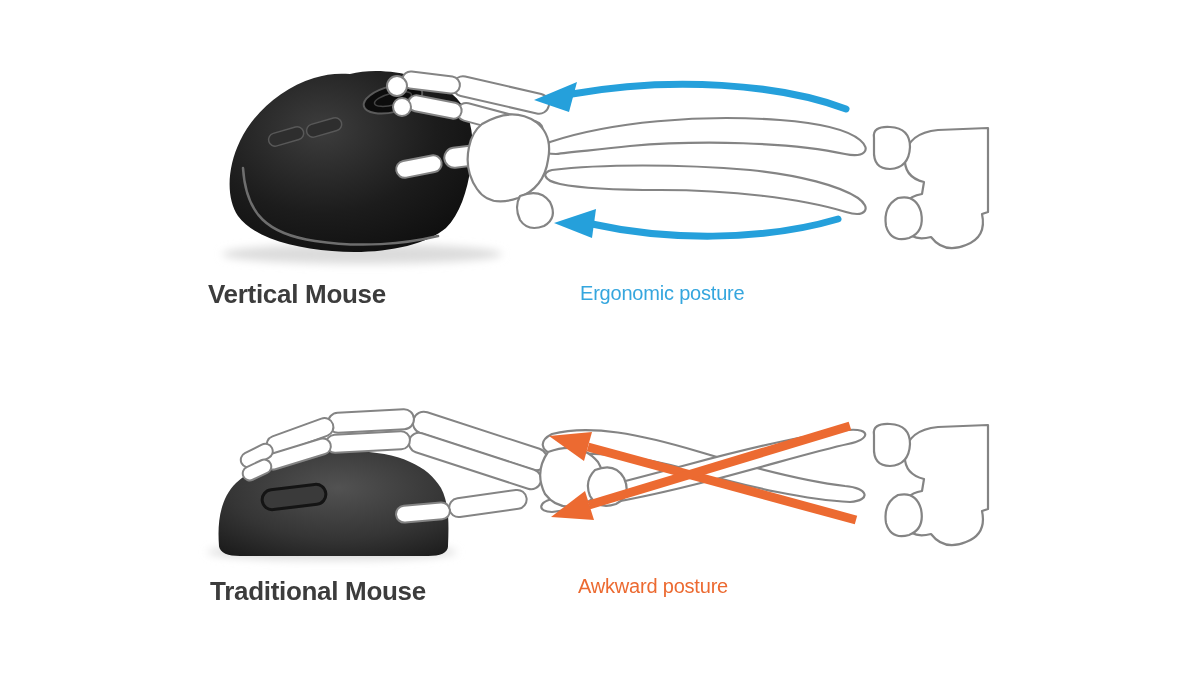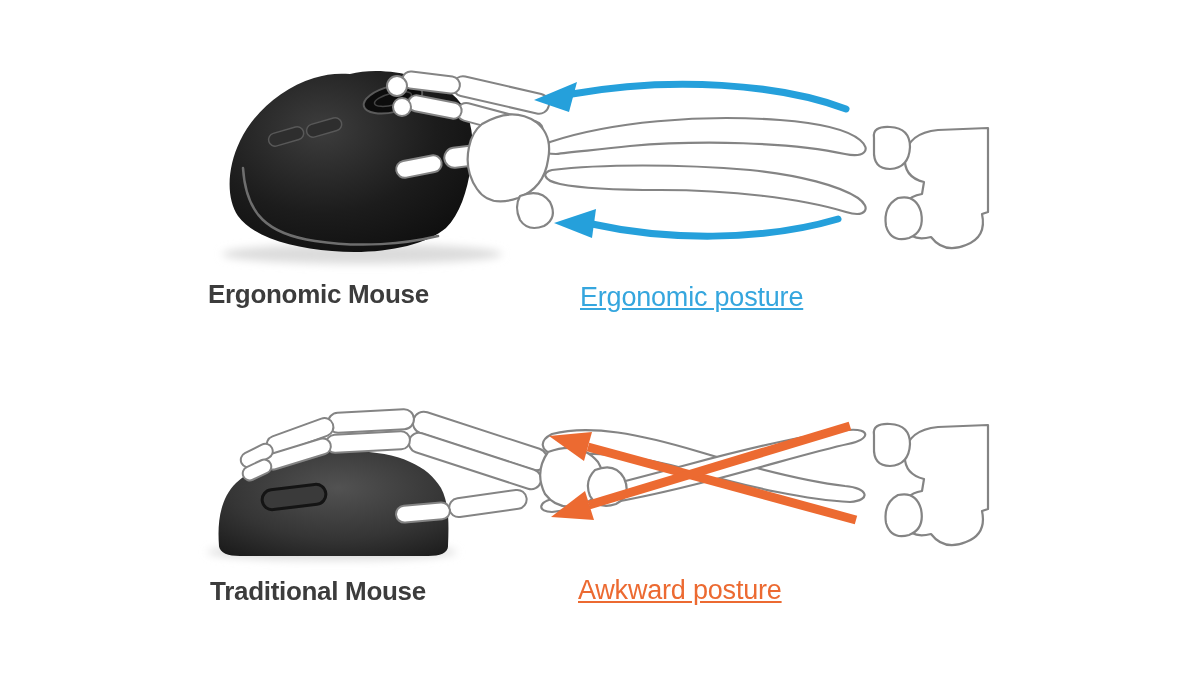--- a/index.html
+++ b/index.html
@@ -6,21 +6,21 @@
   #stage{
     position:relative;width:1200px;height:675px;background:#ffffff;
     overflow:hidden;font-family:"Liberation Sans","DejaVu Sans",sans-serif;
   }
   #art{position:absolute;left:0;top:0;width:1200px;height:675px;}
   .label{position:absolute;white-space:nowrap;}
   .product-label{
     color:#3c3c3c;font-weight:bold;font-size:26px;line-height:35px;
     letter-spacing:-0.3px;
   }
-  .posture-label{font-size:27px;font-weight:400;letter-spacing:-0.2px;text-decoration:underline;}
+  .posture-label{font-size:20px;font-weight:400;letter-spacing:-0.2px;}
   .posture-blue{color:#35a6de;}
   .posture-orange{color:#ec6a31;}
   #label-top-product{left:208px;top:277px;}
   #label-top-posture{left:580px;top:282px;}
   #label-bottom-product{left:210px;top:574px;}
   #label-bottom-posture{left:578px;top:575px;}
   .product-label span{display:block;}
   .bone{fill:#ffffff;stroke:#848484;stroke-width:2.2;stroke-linejoin:round;stroke-linecap:round;}
   .bone-thin{fill:#ffffff;stroke:#848484;stroke-width:2;stroke-linejoin:round;}
   .detail{fill:none;stroke:#6e6e6e;stroke-width:2.5;stroke-linecap:round;}
@@ -129,21 +129,21 @@
       <g>
         <line x1="856" y1="520" x2="588" y2="447" stroke-width="9" stroke="#ec6a31"></line>
         <polygon points="549,436 592,432 584,461" fill="#ec6a31"></polygon>
         <line x1="850" y1="426" x2="589" y2="505" stroke-width="9" stroke="#ec6a31"></line>
         <polygon points="551,517 585,491 594,520" fill="#ec6a31"></polygon>
       </g>
     </g>
   </svg>
 
   <div id="label-top-product" class="label product-label">
-    <span>Ergonomic Mouse</span>
+    <span>Vertical Mouse</span>
   </div>
 
   <div id="label-top-posture" class="label posture-label posture-blue">Ergonomic posture</div>
 
   <div id="label-bottom-product" class="label product-label">Traditional Mouse</div>
 
   <div id="label-bottom-posture" class="label posture-label posture-orange">Awkward posture</div>
 </div>
 
 </body></html>

